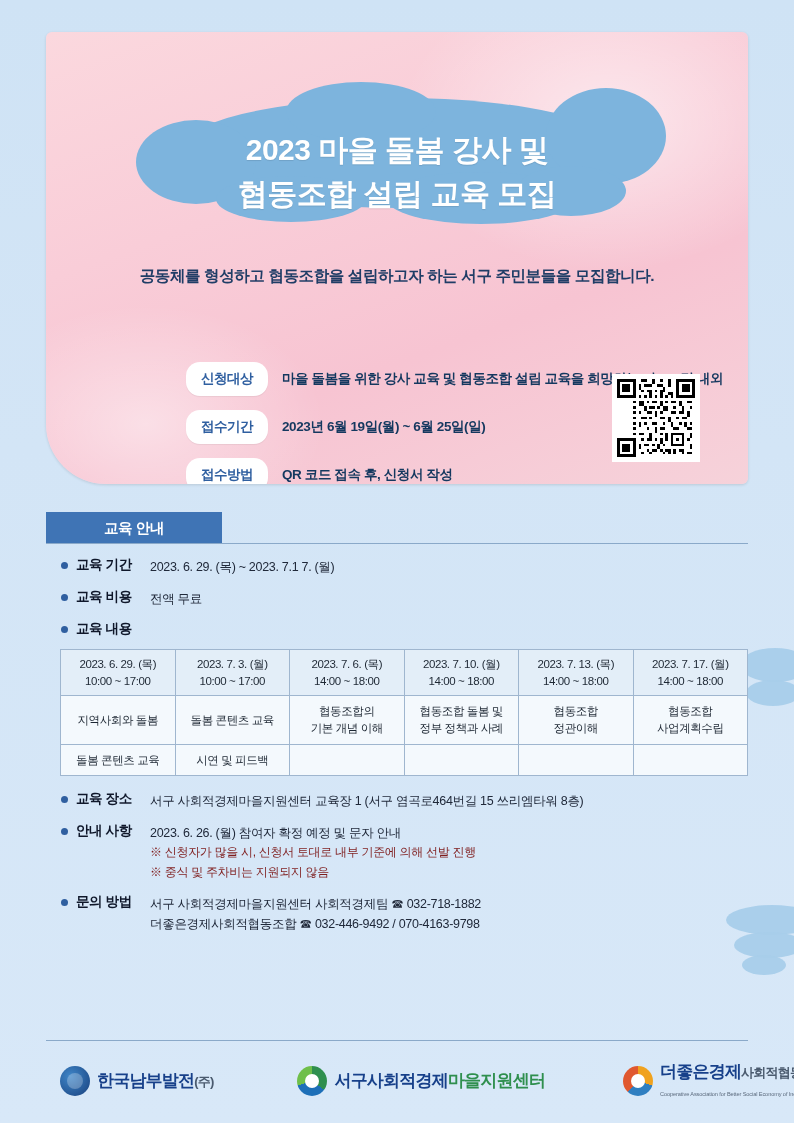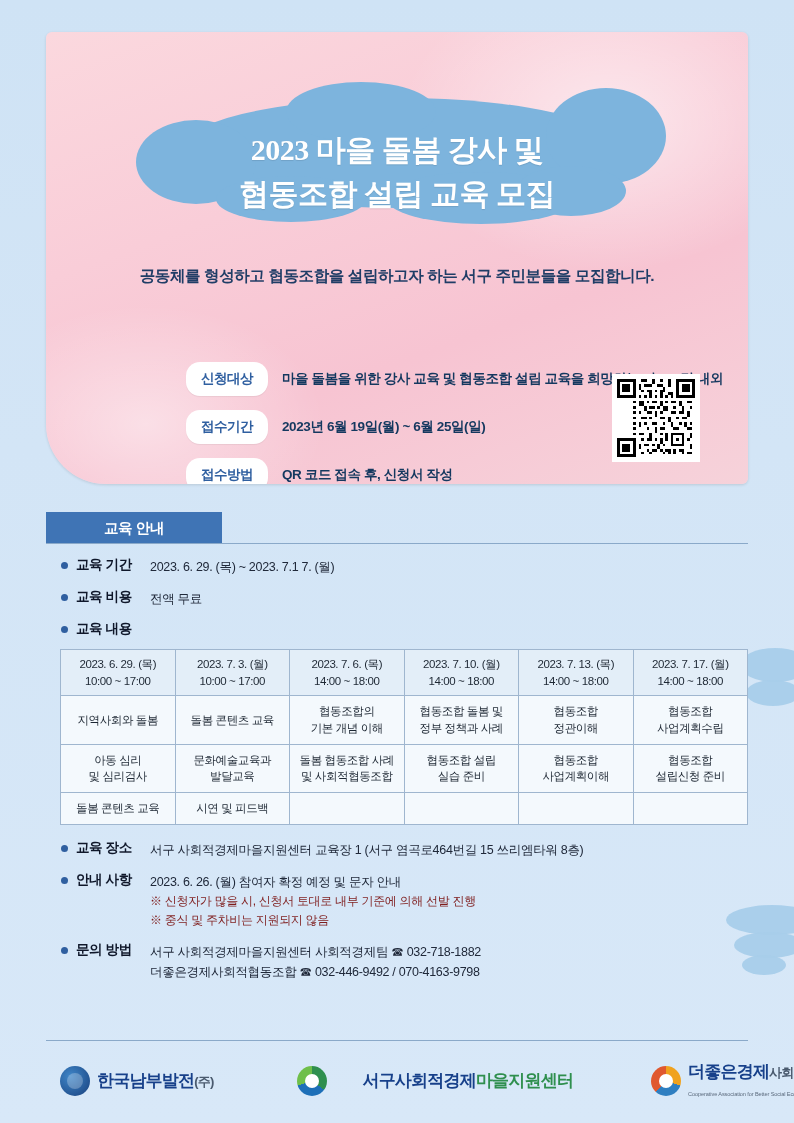--- a/index.html
+++ b/index.html
@@ -78,21 +78,20 @@
     position: absolute;
     left: 0; right: 0;
     top: 96px;
     text-align: center;
     color: #fff;
     font-size: 30px;
     font-weight: bold;
     line-height: 1.45;
     letter-spacing: -0.5px;
     text-shadow: 0 1px 1px rgba(0,0,0,.10);
-    font-family: Liberation Serif, serif;
   }
 
   .hero-sub {
     position: absolute;
     left: 0; right: 0;
     top: 228px;
     text-align: center;
     color: #1f3d66;
     font-size: 14.5px;
     font-weight: bold;
@@ -237,21 +236,21 @@
   .footer {
     position: absolute;
     left: 46px;
     top: 1062px;
     width: 702px;
     display: flex;
     align-items: center;
   }
   .logo { display: flex; align-items: center; }
   .logo.l1 { margin-left: 14px; }
-  .logo.l2 { margin-left: 84px; gap: 28px; }
+  .logo.l2 { margin-left: 84px; }
   .logo.l3 { margin-left: 78px; }
   .logo-mark {
     width: 30px; height: 30px;
     border-radius: 50%;
     margin-right: 7px;
     flex: none;
     position: relative;
   }
   .logo-mark.m1 { background: radial-gradient(circle at 35% 35%, #3f86c8, #18407d); }
   .logo-mark.m1::after {
@@ -503,28 +502,20 @@
         </tr>
         <tr class="body">
           <td>지역사회와 돌봄</td>
           <td>돌봄 콘텐츠 교육</td>
           <td>협동조합의<br>기본 개념 이해</td>
           <td>협동조합 돌봄 및<br>정부 정책과 사례</td>
           <td>협동조합<br>정관이해</td>
           <td>협동조합<br>사업계획수립</td>
         </tr>
         <tr class="body">
-          <td>아동 심리<br>및 심리검사</td>
-          <td>문화예술교육과<br>발달교육</td>
-          <td>돌봄 협동조합 사례<br>및 사회적협동조합</td>
-          <td>협동조합 설립<br>실습 준비</td>
-          <td>협동조합<br>사업계획이해</td>
-          <td>협동조합<br>설립신청 준비</td>
-        </tr>
-        <tr class="body">
           <td>돌봄 콘텐츠 교육</td>
           <td>시연 및 피드백</td>
           <td></td>
           <td></td>
           <td></td>
           <td></td>
         </tr>
       </tbody>
   </table>
 

